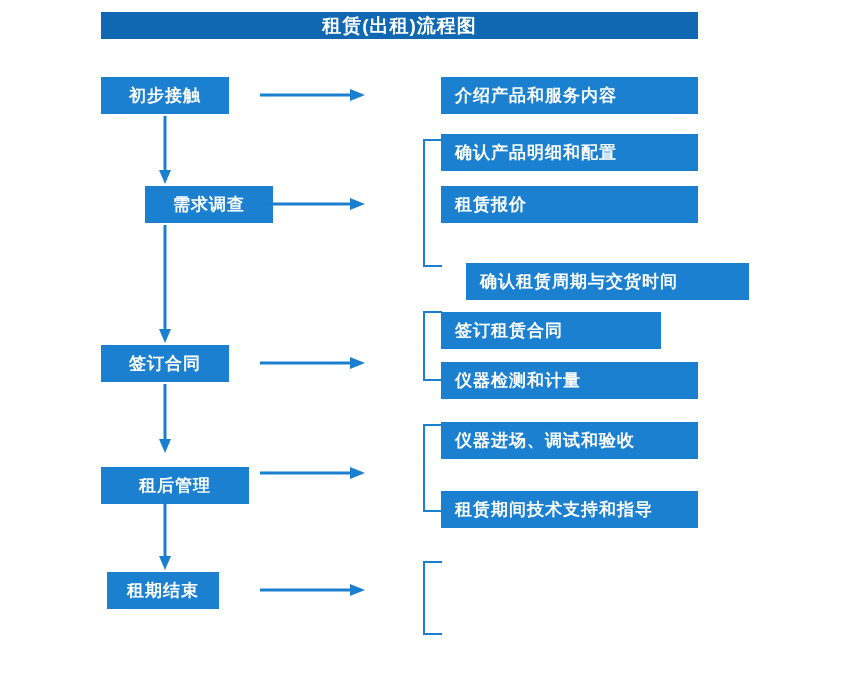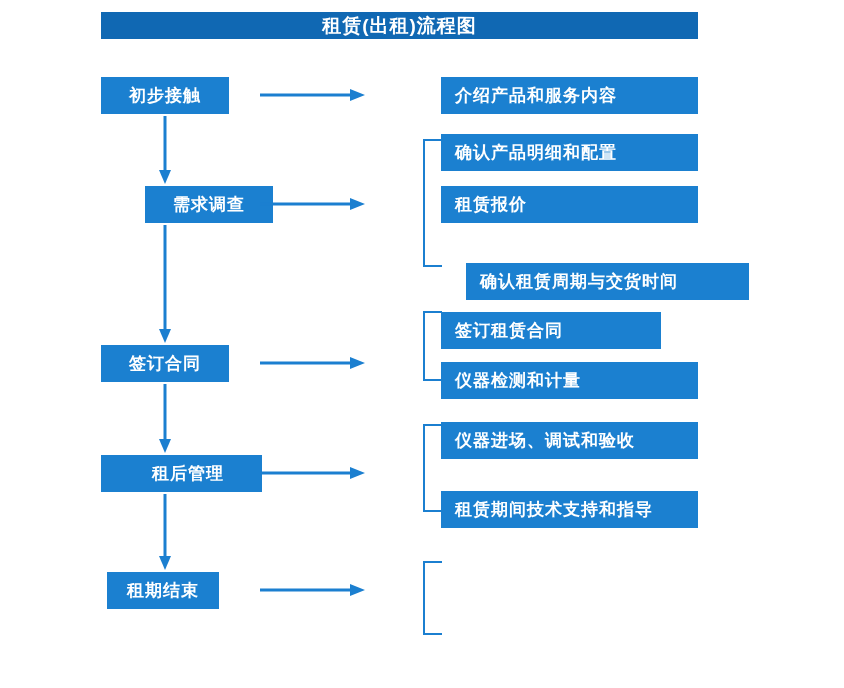--- a/index.html
+++ b/index.html
@@ -71,21 +71,21 @@
 </head>
 <body>
 
 <div id="canvas">
 
   <div class="title-bar">租赁(出租)流程图</div>
 
   <div class="stage-box" style="left:101px; top:77px; width:128px; height:37px;">初步接触</div>
   <div class="stage-box" style="left:101px; top:186px; width:128px; height:37px;margin-left:44px;">需求调查</div>
   <div class="stage-box" style="left:101px; top:345px; width:128px; height:37px;">签订合同</div>
-  <div class="stage-box" style="left:101px; top:455px; width:148px; height:37px;padding-left:13px;">租后管理</div>
+  <div class="stage-box" style="left:101px; top:467px; width:148px; height:37px;">租后管理</div>
   <div class="stage-box" style="left:101px; top:572px; width:112px; height:37px;margin-left:6px;">租期结束</div>
 
   <div class="arrow-v" style="left:158px; top:116px; height:68px;">
     <svg width="14" height="68" viewBox="0 0 14 68">
       <line x1="7" y1="0" x2="7" y2="56" stroke="#1b7fd0" stroke-width="3"></line>
       <polygon points="7,68 1,54 13,54" fill="#1b7fd0"></polygon>
     </svg>
   </div>
   <div class="arrow-v" style="left:158px; top:225px; height:118px;">
     <svg width="14" height="118" viewBox="0 0 14 118">

